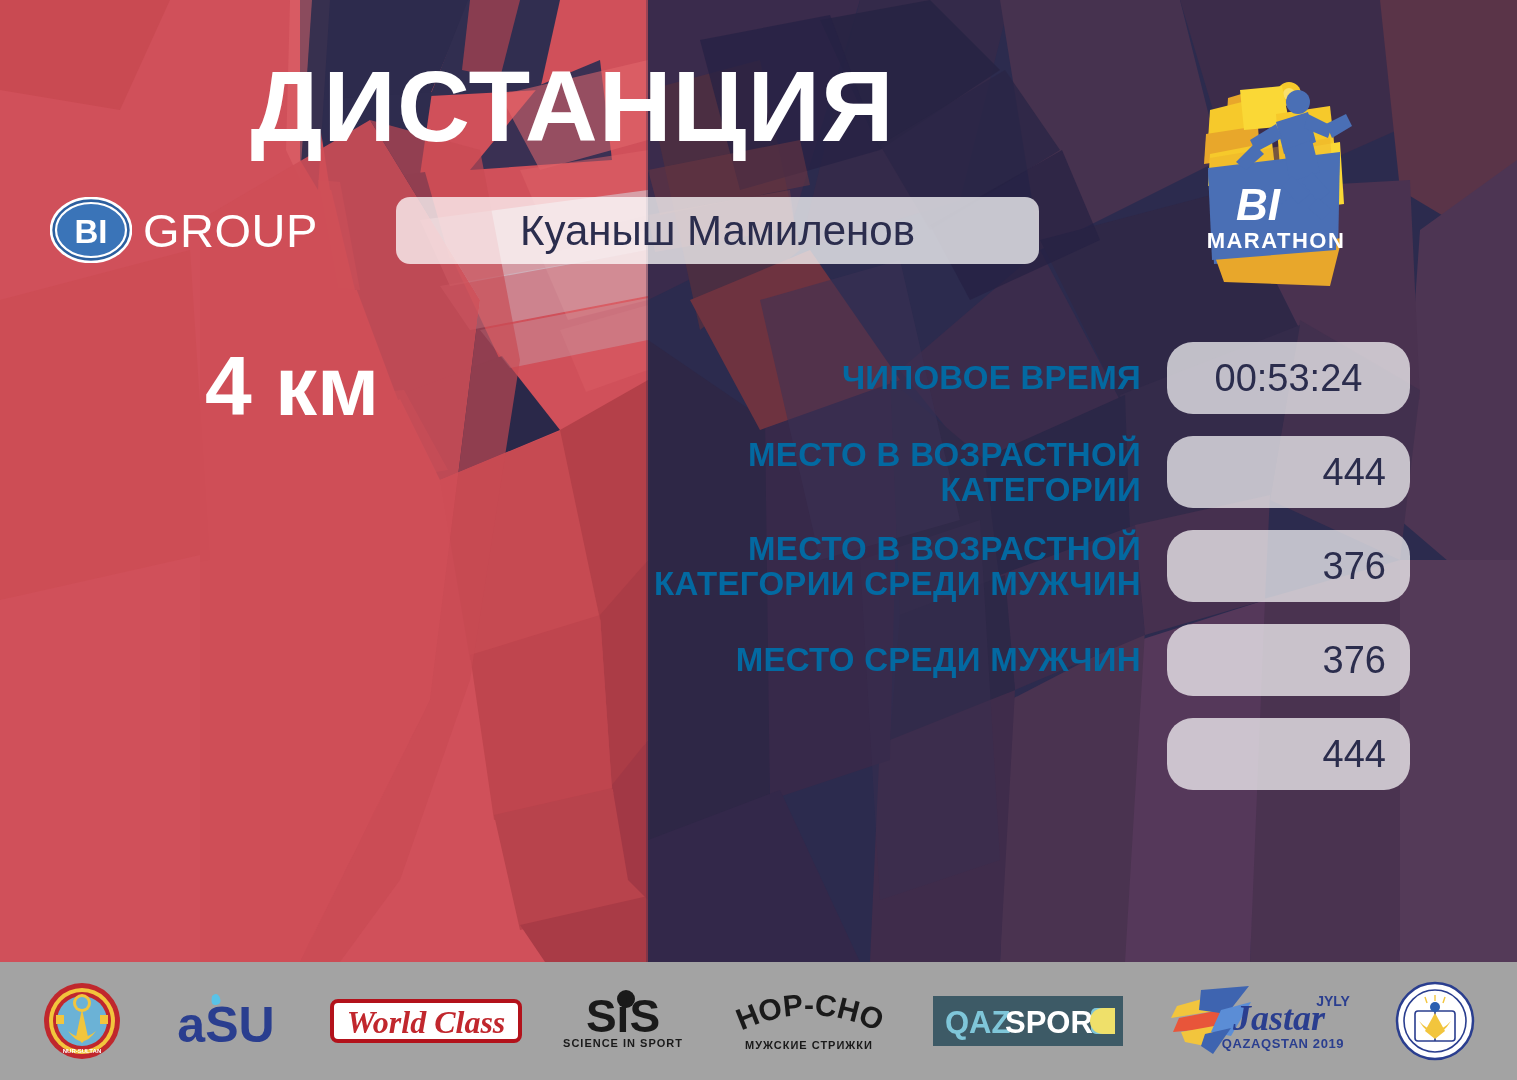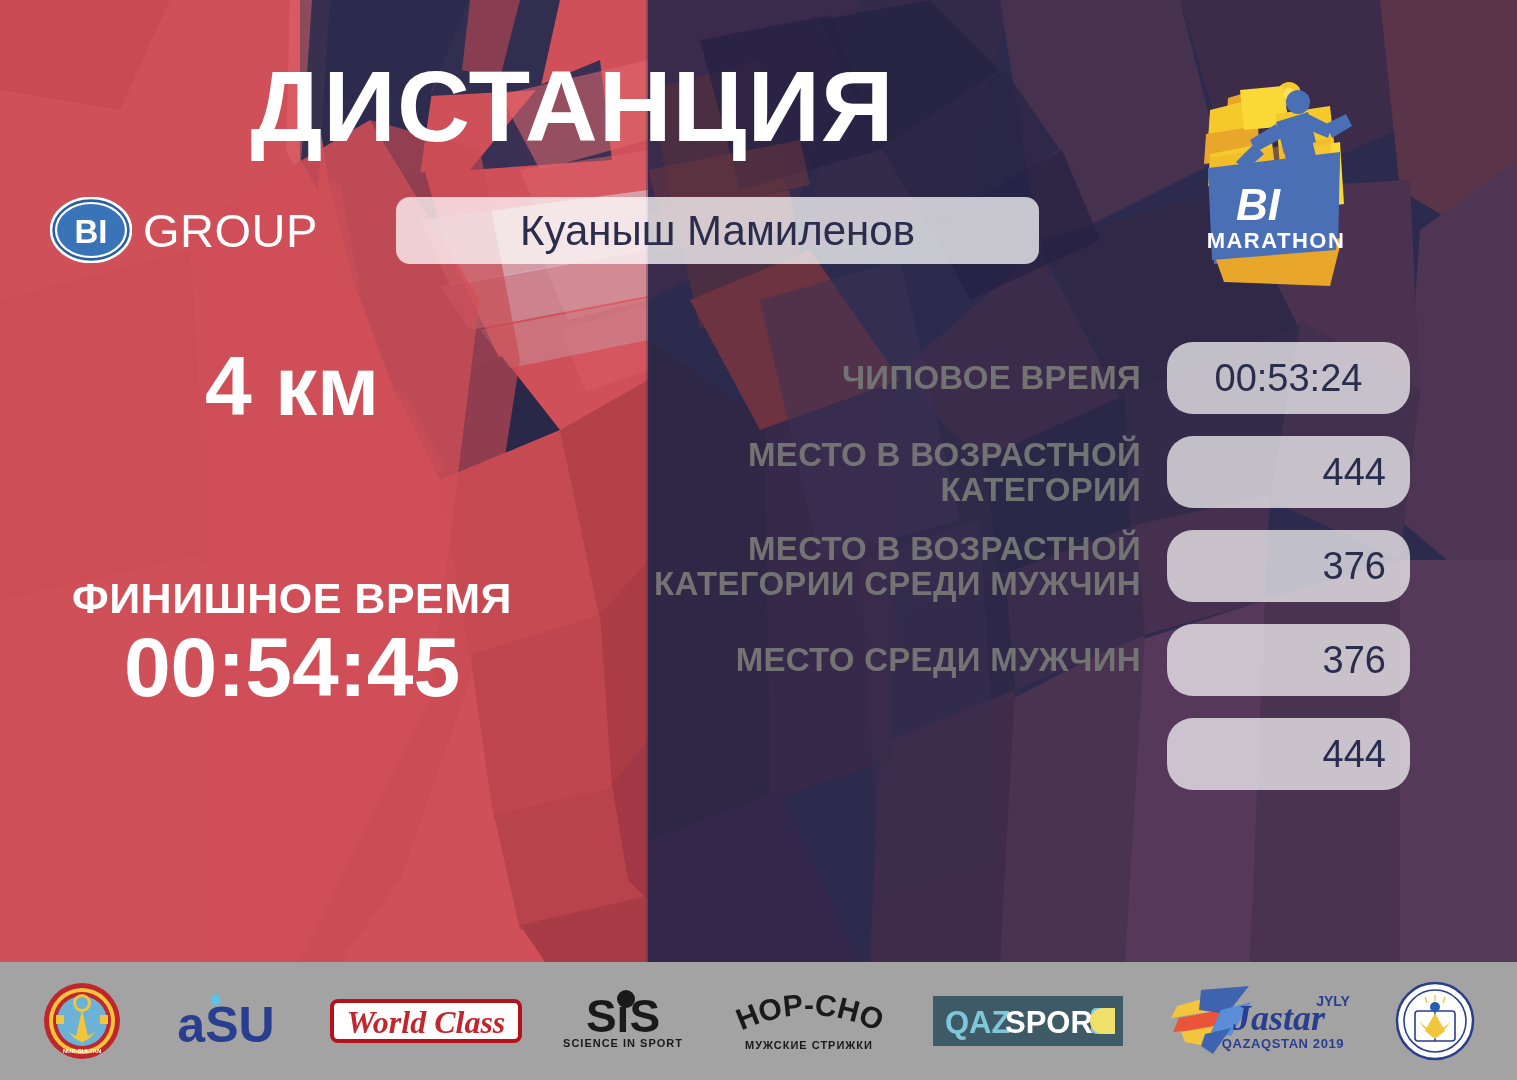--- a/index.html
+++ b/index.html
@@ -134,21 +134,21 @@
   .statrow{
     display:flex;
     align-items:center;
     justify-content:flex-end;
     margin-bottom:22px;
     height:72px;
   }
   .statrow .slabel{
     flex:1 1 auto;
     text-align:right;
-    color:#737373;
+    color:#0369a1;
     font-size:33px;
     font-weight:bold;
     line-height:1.07;
     letter-spacing:0.3px;
     padding-right:26px;
     text-transform:uppercase;
   }
   .statrow .svalue{
     flex:0 0 auto;
     width:243px;
@@ -315,24 +315,20 @@
       </g>
       <text x="78" y="152" font-family="Liberation Sans, sans-serif" font-size="44" font-style="italic" font-weight="bold" fill="#ffffff" text-anchor="middle">BI</text>
       <text x="96" y="180" font-family="Liberation Sans, sans-serif" font-size="22" font-weight="bold" letter-spacing="1.5" fill="#ffffff" text-anchor="middle">MARATHON</text>
     </svg>
   </div>
 
   <div class="leftcol">
     <div class="lblock">
       <div class="lval">4 км</div>
     </div>
-    <div class="lblock finish">
-      <div class="lbl">ФИНИШНОЕ ВРЕМЯ</div>
-      <div class="lval">00:54:45</div>
-    </div>
   </div>
 
   <div class="rightcol">
 
     <div class="statrow time">
       <div class="slabel">ЧИПОВОЕ ВРЕМЯ</div>
       <div class="svalue">00:53:24</div>
     </div>
 
     <div class="statrow">

